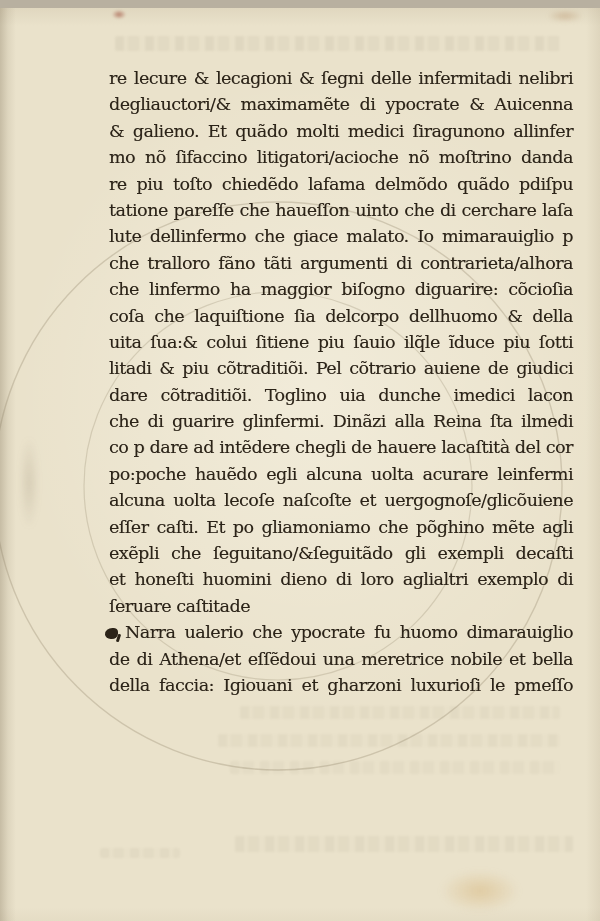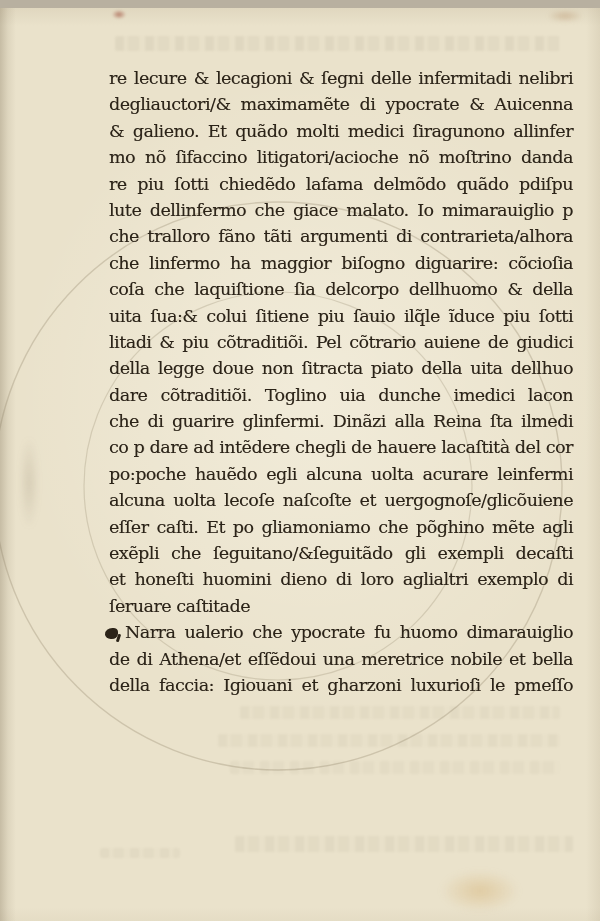--- a/index.html
+++ b/index.html
@@ -65,28 +65,28 @@
   <div class="bleed" style="left:218px;top:726px;width:342px;height:13px;opacity:0.12;"></div>
   <div class="bleed" style="left:230px;top:753px;width:330px;height:13px;opacity:0.11;"></div>
   <div class="bleed" style="left:235px;top:828px;width:338px;height:16px;opacity:0.14;"></div>
   <div class="bleed" style="left:100px;top:840px;width:80px;height:10px;opacity:0.13;"></div>
 
   <div class="textblock">
       <div class="line"><span>re lecure &amp; lecagioni &amp; ſegni delle infermitadi nelibri</span></div>
       <div class="line"><span>degliauctori/&amp; maximamẽte di ypocrate &amp; Auicenna</span></div>
       <div class="line"><span>&amp; galieno. Et quãdo molti medici ſiragunono allinfer</span></div>
       <div class="line"><span>mo nõ ſifaccino litigatori/acioche nõ moſtrino danda</span></div>
-      <div class="line"><span>re piu ſotti chiedẽdo lafama delmõdo quãdo pdiſpu</span></div>
+      <div class="line"><span>re piu toſto chiedẽdo lafama delmõdo quãdo pdiſpu</span></div>
+      <div class="line"><span>tatione pareſſe che haueſſon uinto che di cerchare laſa</span></div>
       <div class="line"><span>lute dellinfermo che giace malato. Io mimarauiglio p</span></div>
       <div class="line"><span>che tralloro fãno tãti argumenti di contrarieta/alhora</span></div>
       <div class="line"><span>che linfermo ha maggior biſogno diguarire: cõcioſia</span></div>
       <div class="line"><span>coſa che laquiſtione ſia delcorpo dellhuomo &amp; della</span></div>
       <div class="line"><span>uita ſua:&amp; colui ſitiene piu ſauio ilq̃le ĩduce piu ſotti</span></div>
       <div class="line"><span>litadi &amp; piu cõtraditiõi. Pel cõtrario auiene de giudici</span></div>
-      <div class="line"><span>della legge doue non ſitracta piato della uita dellhuo</span></div>
       <div class="line"><span>dare cõtraditiõi. Toglino uia dunche imedici lacon</span></div>
       <div class="line"><span>che di guarire glinfermi. Dinãzi alla Reina ſta ilmedi</span></div>
       <div class="line"><span>co p dare ad intẽdere chegli de hauere lacaſtità del cor</span></div>
       <div class="line"><span>po:poche hauẽdo egli alcuna uolta acurare leinfermi</span></div>
       <div class="line"><span>alcuna uolta lecoſe naſcoſte et uergognoſe/glicõuiene</span></div>
       <div class="line"><span>eſſer caſti. Et po gliamoniamo che põghino mẽte agli</span></div>
       <div class="line"><span>exẽpli che ſeguitano/&amp;ſeguitãdo gli exempli decaſti</span></div>
       <div class="line"><span>et honeſti huomini dieno di loro aglialtri exemplo di</span></div>
       <div class="line nojust"><span>ſeruare caſtitade</span></div>
       <div class="line"><span class="pmark"></span><span>Narra ualerio che ypocrate fu huomo dimarauiglio</span></div>

